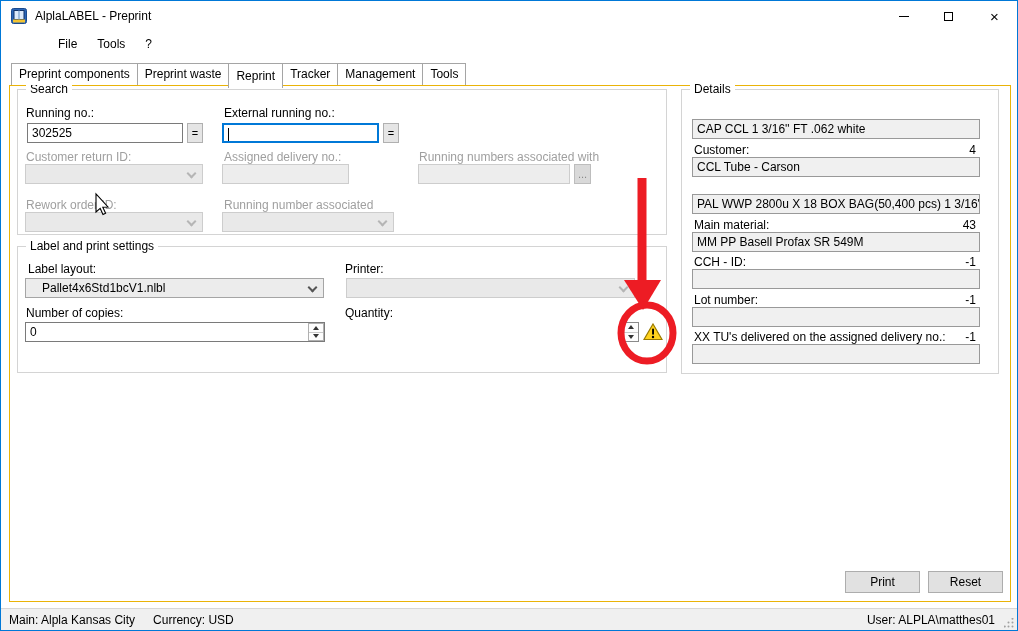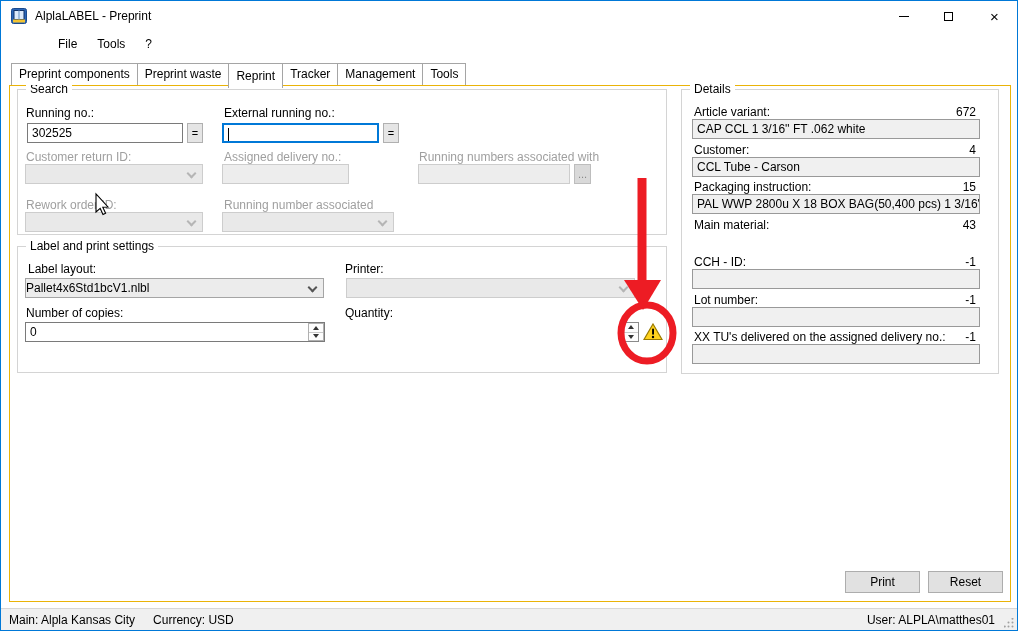--- a/index.html
+++ b/index.html
@@ -38,21 +38,21 @@
 
   .lbl { position:absolute; white-space:nowrap; }
   .lbl.dis { color:#9f9f9f; }
 
   .tb { position:absolute; height:20px; background:#fff; border:1px solid #7a7a7a;
         padding:2px 4px; white-space:nowrap; overflow:hidden; }
   .tb.focus { border:2px solid #0078d7; padding:1px 3px; }
   .tb.disgray { background:#ededed; border-color:#cdcdcd; color:#9f9f9f; }
   .tb.diswhite { background:#fff; border-color:#c8c8c8; color:#8a8a8a; }
 
-  .combo { position:absolute; height:20px; border:1px solid #a5a5a5; background:#ececec; padding:2px 18px 2px 0; white-space:nowrap; overflow:hidden; }
+  .combo { position:absolute; height:20px; border:1px solid #a5a5a5; background:#ececec; padding:2px 18px 2px 16px; white-space:nowrap; overflow:hidden; }
   .combo.dis { background:#e9e9e9; border-color:#cdcdcd; }
   .chev { position:absolute; right:7px; top:5px; width:7px; height:7px;
           border-right:2px solid #555; border-bottom:2px solid #555; transform:rotate(45deg); }
   .chev.dis { border-color:#b5b5b5; }
 
   .sqbtn { position:absolute; height:20px; width:16px; background:#e5e5e5; border:1px solid #b0b0b0;
            display:flex; align-items:center; justify-content:center; font-size:11px; }
   .sqbtn.dis { background:#d9d9d9; color:#8a8a8a; border-color:#bdbdbd; }
 
   .spin { position:absolute; width:16px; background:#fdfdfd; border:1px solid #8a8a8a;
@@ -200,39 +200,32 @@
     </div>
     <svg style="position:absolute; left:633px; top:237px;" width="20" height="18" viewBox="0 0 20 18">
       <polygon points="10,1 19,16.5 1,16.5" fill="#ffd21e" stroke="#9a7a00" stroke-width="1.2"></polygon>
       <rect x="9.1" y="5.5" width="1.9" height="6.2" rx="0.9" fill="#000"></rect>
       <circle cx="10" cy="14" r="1.2" fill="#000"></circle>
     </svg>
 
     <div class="groupbox" style="left:671px; top:3px; width:318px; height:285px;">
       <span class="legend">Details</span>
     </div>
-    <div class="drow" style="top:19px">
-        <span class="dl">Article variant:</span>
-        <span class="dn">672</span>
-      </div>
     <div class="dbox" style="top:33px">CAP CCL 1 3/16'' FT .062 white</div>
     <div class="drow" style="top:57px">
         <span class="dl">Customer:</span>
         <span class="dn">4</span>
       </div>
     <div class="dbox" style="top:71px">CCL Tube - Carson</div>
-    <div class="drow" style="top:94px">
-        <span class="dl">Packaging instruction:</span>
-        <span class="dn">15</span>
-      </div>
     <div class="dbox" style="top:108px">PAL WWP 2800u X 18 BOX BAG(50,400 pcs) 1 3/16'' FT</div>
     <div class="drow" style="top:132px">
         <span class="dl">Main material:</span>
         <span class="dn">43</span>
       </div>
+    <div class="dbox" style="top:146px">MM PP Basell Profax SR 549M</div>
     <div class="drow" style="top:169px">
         <span class="dl">CCH - ID:</span>
         <span class="dn">-1</span>
       </div>
     <div class="dbox" style="top:183px"></div>
     <div class="drow" style="top:207px">
         <span class="dl">Lot number:</span>
         <span class="dn">-1</span>
       </div>
     <div class="dbox" style="top:221px"></div>

